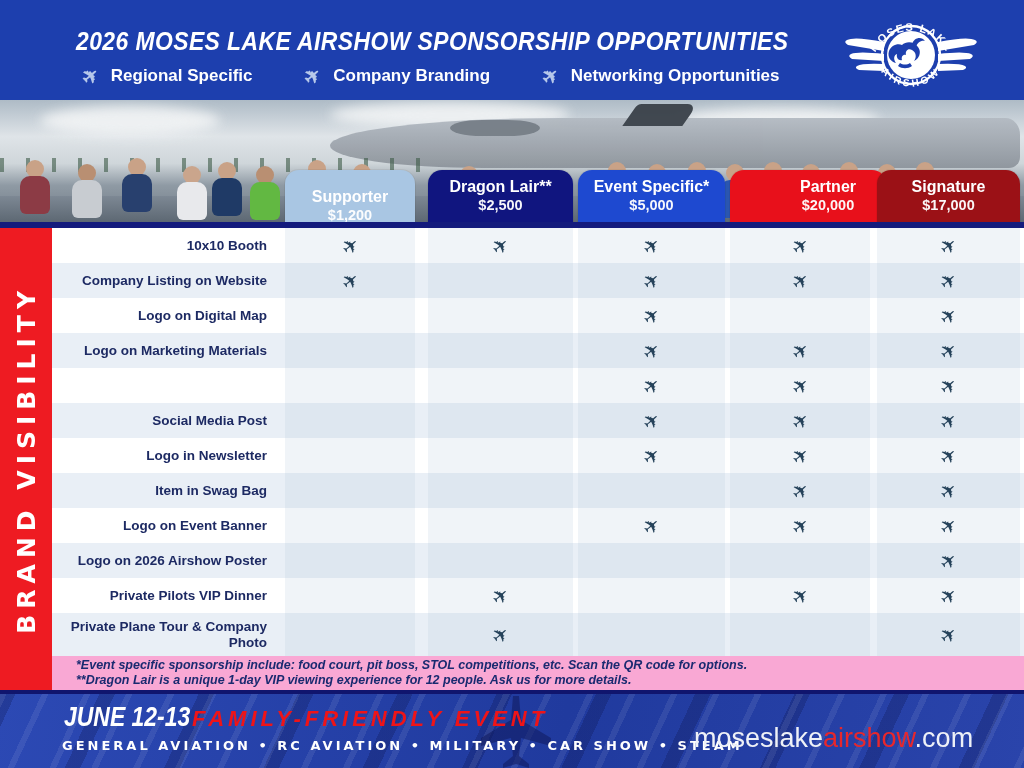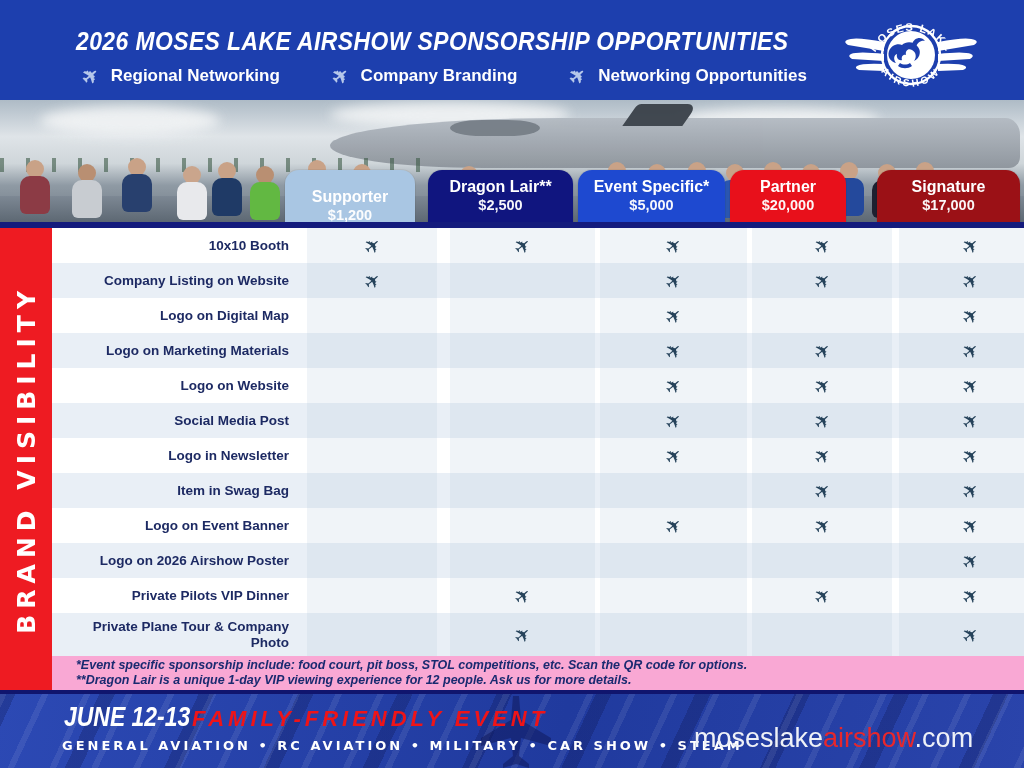--- a/index.html
+++ b/index.html
@@ -49,34 +49,34 @@
   .pm{left:756px;bottom:6px;--c:#35403c;}  .pn{left:794px;bottom:4px;--c:#2a56b0;}
   .po{left:832px;bottom:6px;--c:#24499c;}  .pp{left:870px;bottom:4px;--c:#1d2030;}
   .pq{left:908px;bottom:6px;--c:#2a56b0;}  .pr{left:452px;bottom:2px;--c:#27344a;}
 
   
   .pill{position:absolute;top:170px;height:52px;border-radius:14px 14px 0 0;text-align:center;
         display:flex;flex-direction:column;justify-content:center;gap:3px;box-shadow:0 0 0 1px rgba(0,0,0,.05);}
   .pill-label{font-weight:bold;font-size:16px;line-height:1;}
   .pill-price{font-weight:bold;font-size:14.5px;line-height:1;opacity:.96;}
   .p0{left:285px;width:130px;} .p1{left:428px;width:145px;} .p2{left:578px;width:147px;}
-  .p3{left:730px;width:116px;} .p4{left:877px;width:143px;}
+  .p3{left:730px;width:116px;padding-left:40px;} .p4{left:877px;width:143px;}
 
   .divider{position:absolute;left:0;top:222px;width:1024px;height:6px;background:#141b7d;}
 
   
   .side-band{position:absolute;left:0;top:228px;width:52px;height:462px;background:#ee1b22;
              display:flex;align-items:center;justify-content:center;}
   .side-band span{writing-mode:vertical-rl;transform:rotate(180deg);color:#fff;font-weight:bold;
                   font-size:25px;letter-spacing:6px;font-family:"DejaVu Sans",sans-serif;}
 
   
   .tbl{position:absolute;left:52px;top:228px;width:972px;}
   .trow{display:grid;grid-template-columns:233px 130px 13px 145px 5px 147px 5px 140px 7px 143px 4px;
-        height:35px;background:#fff;padding-left:22px;}
+        height:35px;background:#fff;}
   .trow.alt{background:#e9eff6;}
   .trow.tall{height:43px;}
   .tlabel{grid-column:1;display:flex;align-items:center;justify-content:flex-end;text-align:right;
           padding-right:18px;font-size:13.5px;font-weight:bold;color:#1d2a63;line-height:1.15;}
   .tcell{display:flex;align-items:center;justify-content:center;background:rgba(182,199,220,.20);}
   .c0{grid-column:2;} .c1{grid-column:4;} .c2{grid-column:6;} .c3{grid-column:8;} .c4{grid-column:10;}
   .plane{color:#25425a;font-size:20px;display:inline-block;transform:rotate(-40deg);line-height:1;}
 
   
   .notes{position:absolute;left:52px;top:656px;width:972px;height:34px;background:#f9a8d4;
@@ -104,21 +104,21 @@
 
 <div class="page">
 
   <div class="hdr">
     <div class="title-wrap">
       <div class="title">2026 MOSES LAKE AIRSHOW SPONSORSHIP OPPORTUNITIES</div>
     </div>
     <div class="benefits" id="benefits">
         <div class="benefit">
           <span class="b-plane">✈</span>
-          <span>Regional Networking</span>
+          <span>Regional Specific</span>
         </div>
         <div class="benefit">
           <span class="b-plane">✈</span>
           <span>Company Branding</span>
         </div>
         <div class="benefit">
           <span class="b-plane">✈</span>
           <span>Networking Opportunities</span>
         </div>
       </div>
@@ -270,21 +270,20 @@
           <span class="plane">✈</span>
         </div>
         <div class="tcell c3">
           <span class="plane">✈</span>
         </div>
         <div class="tcell c4">
           <span class="plane">✈</span>
         </div>
       </div>
       <div class="trow">
-        <div class="tlabel">Logo on Website</div>
         <div class="tcell c0"></div>
         <div class="tcell c1"></div>
         <div class="tcell c2">
           <span class="plane">✈</span>
         </div>
         <div class="tcell c3">
           <span class="plane">✈</span>
         </div>
         <div class="tcell c4">
           <span class="plane">✈</span>

